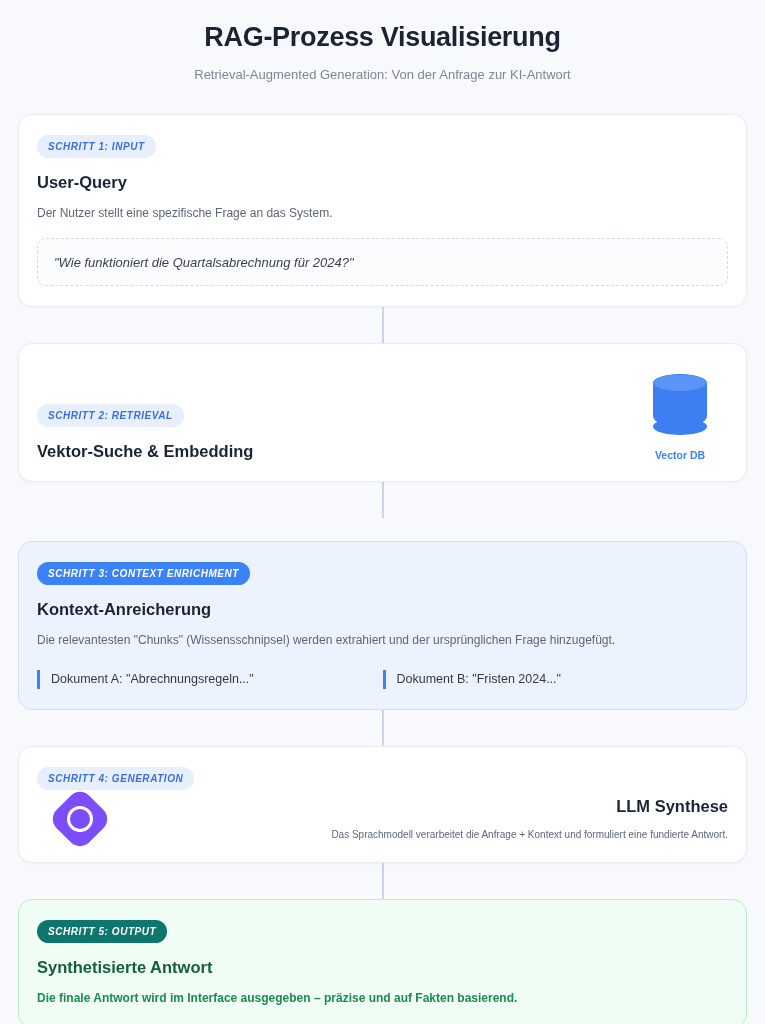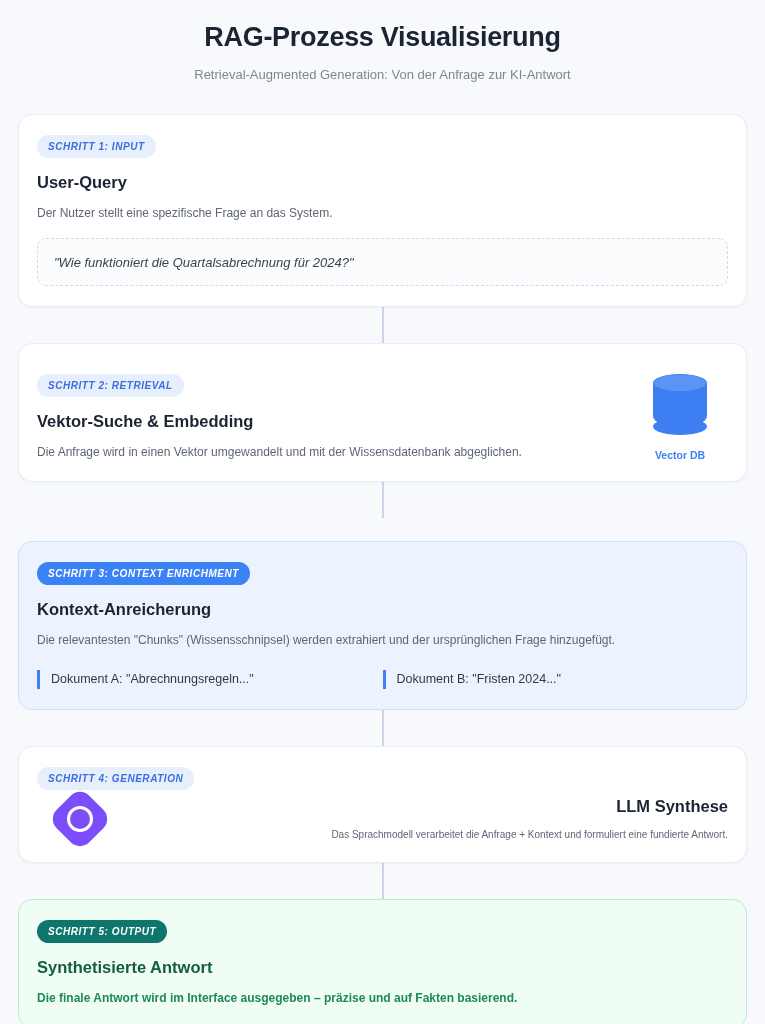--- a/index.html
+++ b/index.html
@@ -210,21 +210,20 @@
 
     <div class="connector">
       <div class="connector-line"></div>
     </div>
 
     <div class="card">
       <div class="card-row">
         <div class="card-row-main">
           <span class="badge soft-blue">SCHRITT 2: RETRIEVAL</span>
           <div class="card-title">Vektor-Suche &amp; Embedding</div>
-          <div class="card-desc">Die Anfrage wird in einen Vektor umgewandelt und mit der Wissensdatenbank abgeglichen.</div>
         </div>
         <div class="db-visual">
           <div class="cylinder">
             <div class="cyl-bottom"></div>
             <div class="cyl-body"></div>
             <div class="cyl-top"></div>
           </div>
           <div class="db-label">Vector DB</div>
         </div>
       </div>

